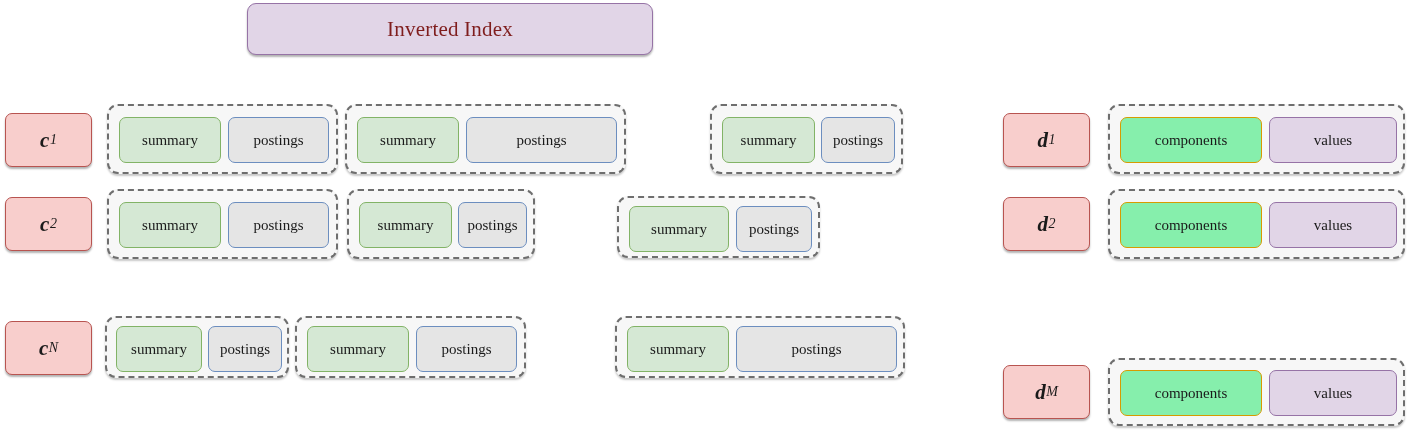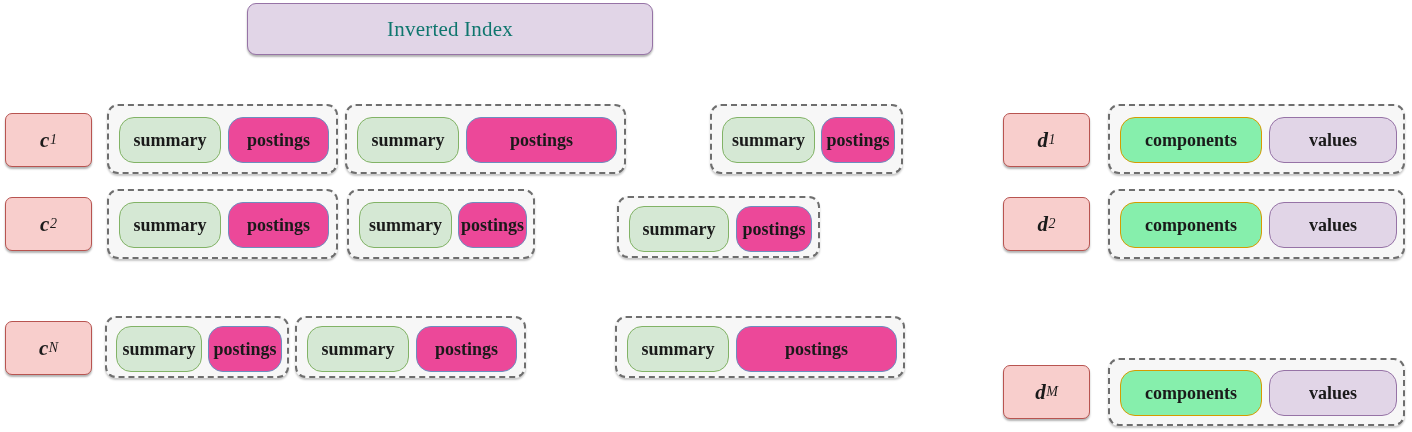--- a/index.html
+++ b/index.html
@@ -11,21 +11,21 @@
   .stage{position:absolute;left:0;top:0;width:1412px;height:432px;}
 
   
   .banner{
     position:absolute;
     background:#e1d5e7;
     border:1.6px solid #9673a6;
     border-radius:9px;
     box-shadow:0 2px 2px rgba(0,0,0,.30);
     display:flex;align-items:center;justify-content:center;
-    font-size:21px;letter-spacing:.2px;color:#0f766e;
+    font-size:21px;letter-spacing:.2px;color:#7f1d1d;
   }
 
   
   .keybox{
     position:absolute;
     background:#f8cecc;
     border:1.6px solid #b85450;
     border-radius:7px;
     box-shadow:0 2px 2px rgba(0,0,0,.30);
     display:flex;align-items:center;justify-content:center;
@@ -40,29 +40,28 @@
     background:#f7f7f7;
     border:2px dashed #6e6e6e;
     border-radius:11px;
     box-shadow:0 2px 2px rgba(0,0,0,.22);
     display:flex;align-items:center;
     padding:0;
     box-sizing:border-box;
   }
   .cell{
     position:absolute;
-    border-radius:15px;
+    border-radius:7px;
     display:flex;align-items:center;justify-content:center;
-    font-size:18px;
+    font-size:15px;
     box-sizing:border-box;
     white-space:nowrap;
-    font-weight:bold;
   }
   .cell.green{background:#d5e8d4;border:1.6px solid #82b366;}
-  .cell.blue {background:#ec4899;border:1.6px solid #6c8ebf;}
+  .cell.blue {background:#e5e5e5;border:1.6px solid #6c8ebf;}
   .cell.orange{background:#86efac;border:1.6px solid #d79b00;}
   .cell.purple{background:#e1d5e7;border:1.6px solid #9673a6;}
 </style>
 </head>
 <body>
 
 <div class="stage" id="stage">
     <div class="banner" style="left: 247px; top: 3px; width: 404px; height: 50px;">Inverted Index</div>
     <div class="keybox" style="left: 5px; top: 113px; width: 85px; height: 52px;">
       <span class="sym">c</span>

